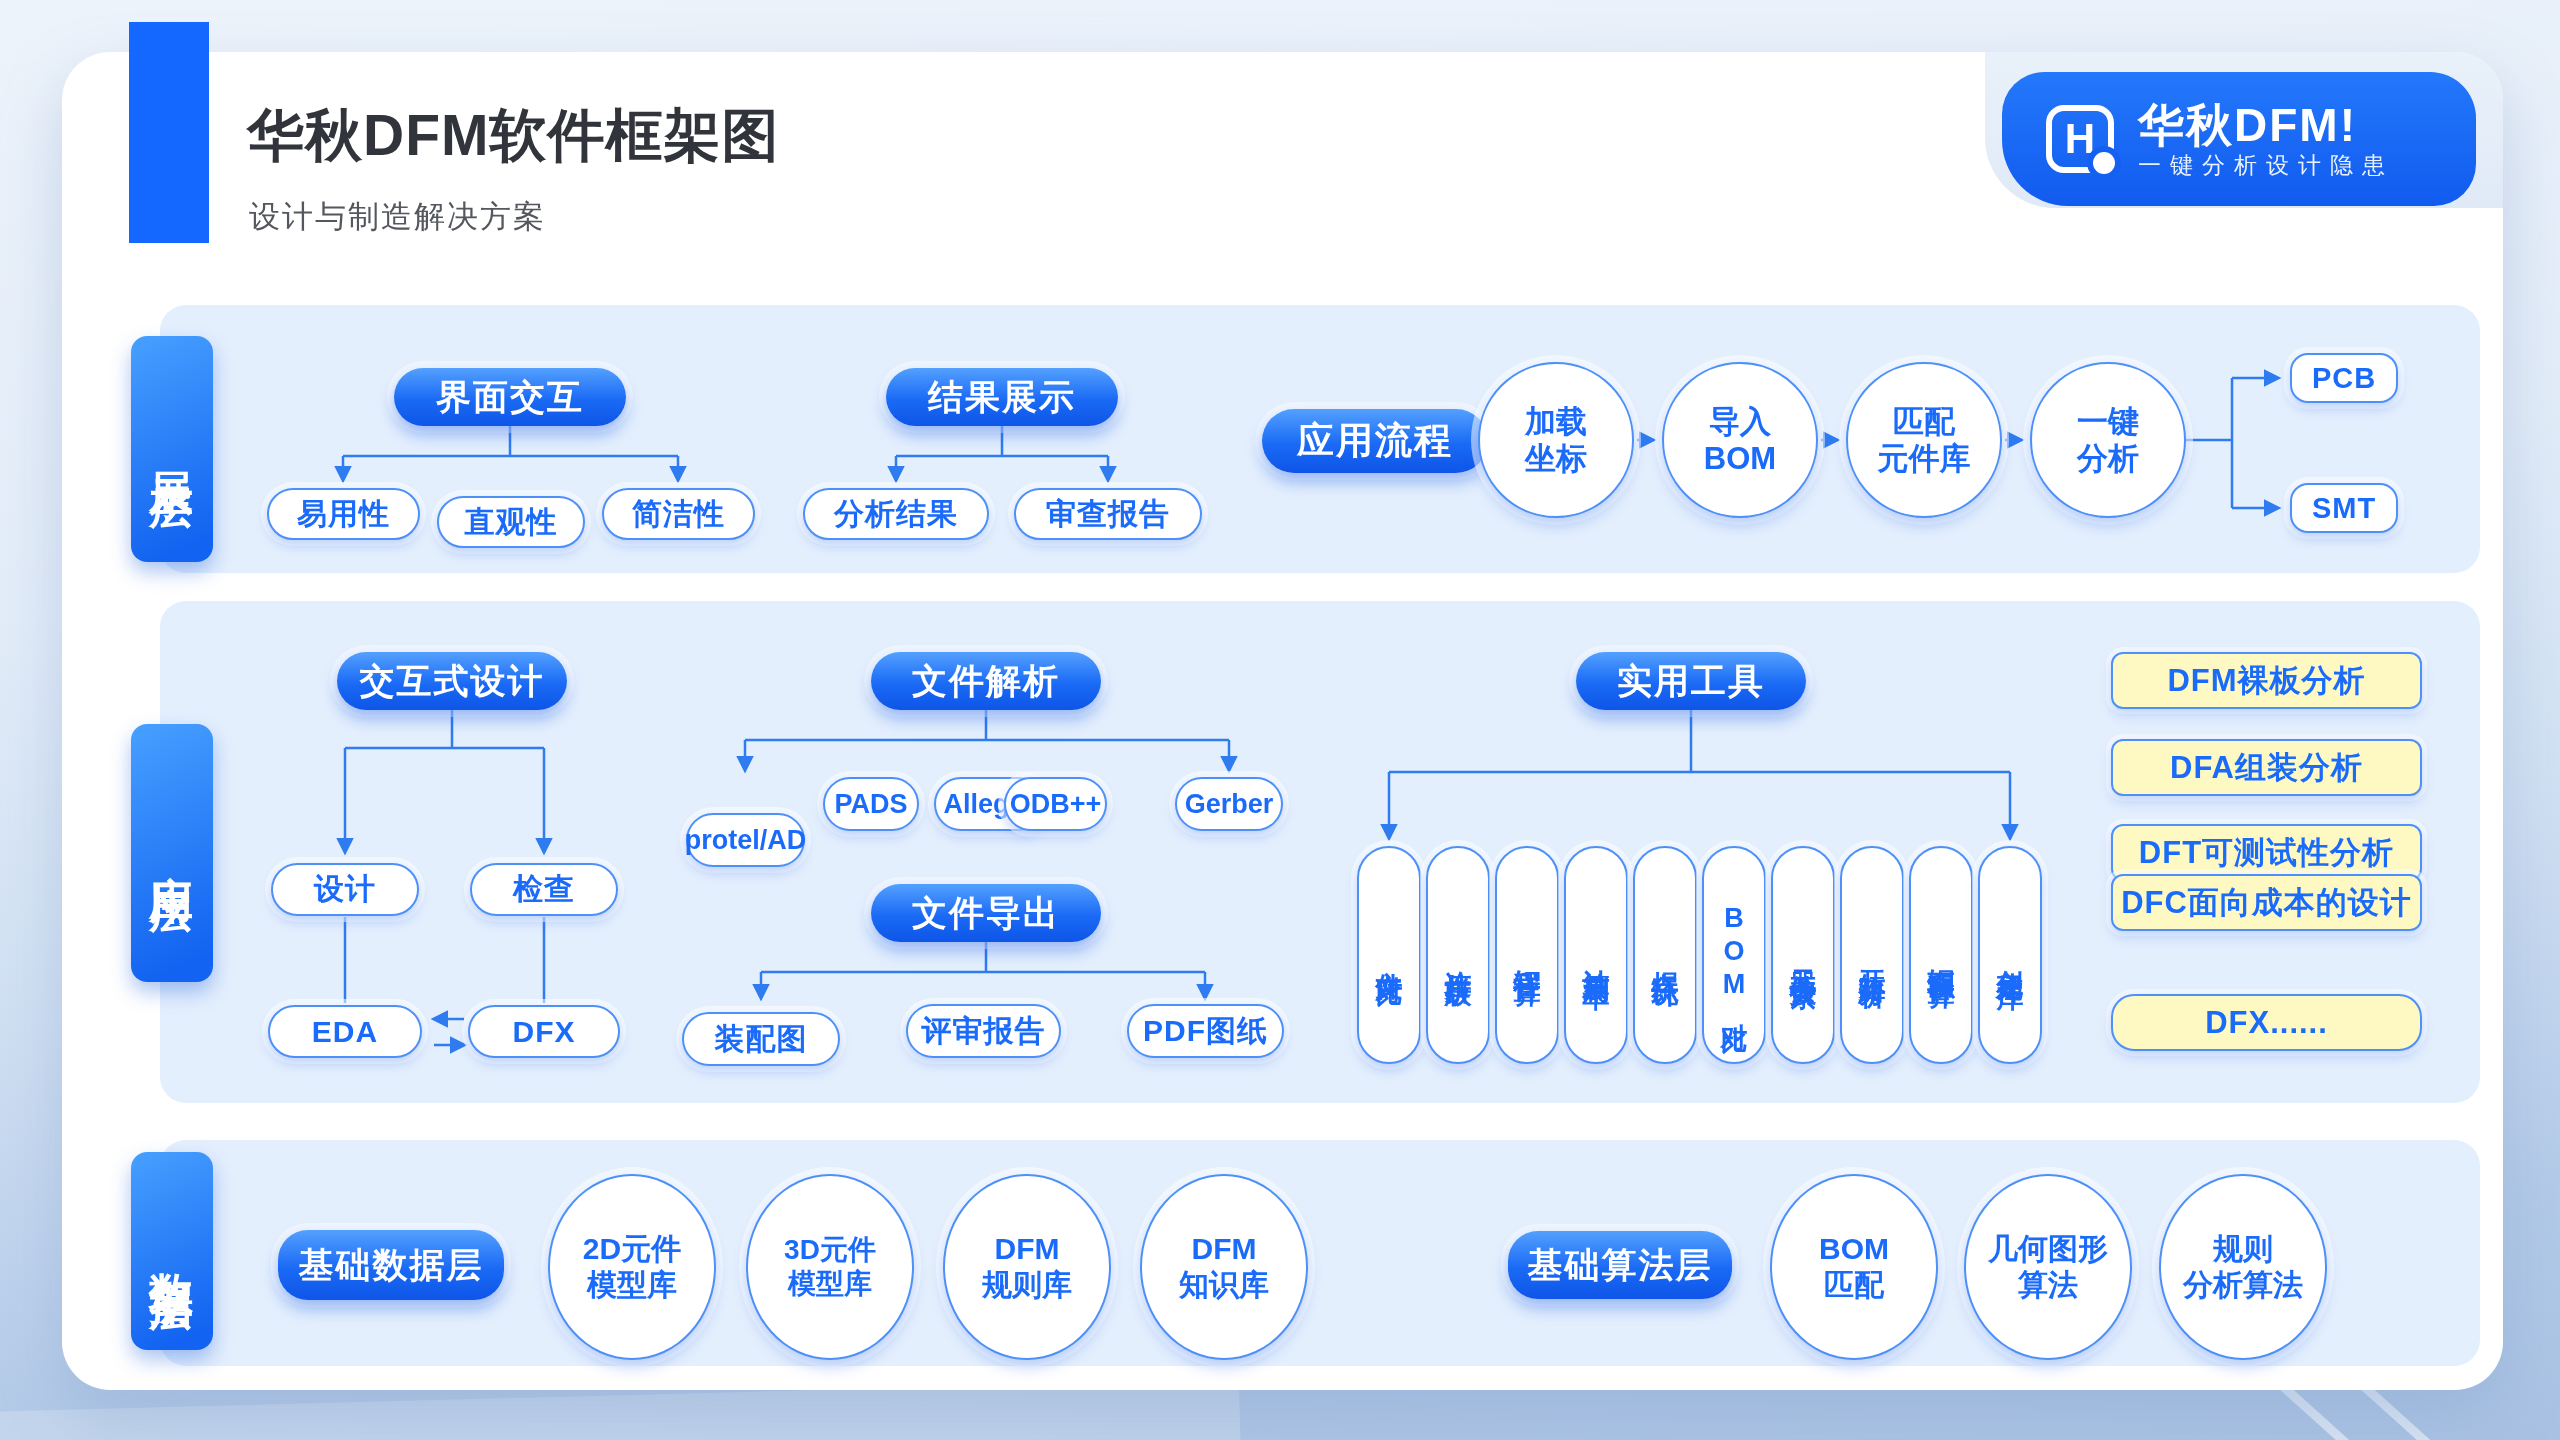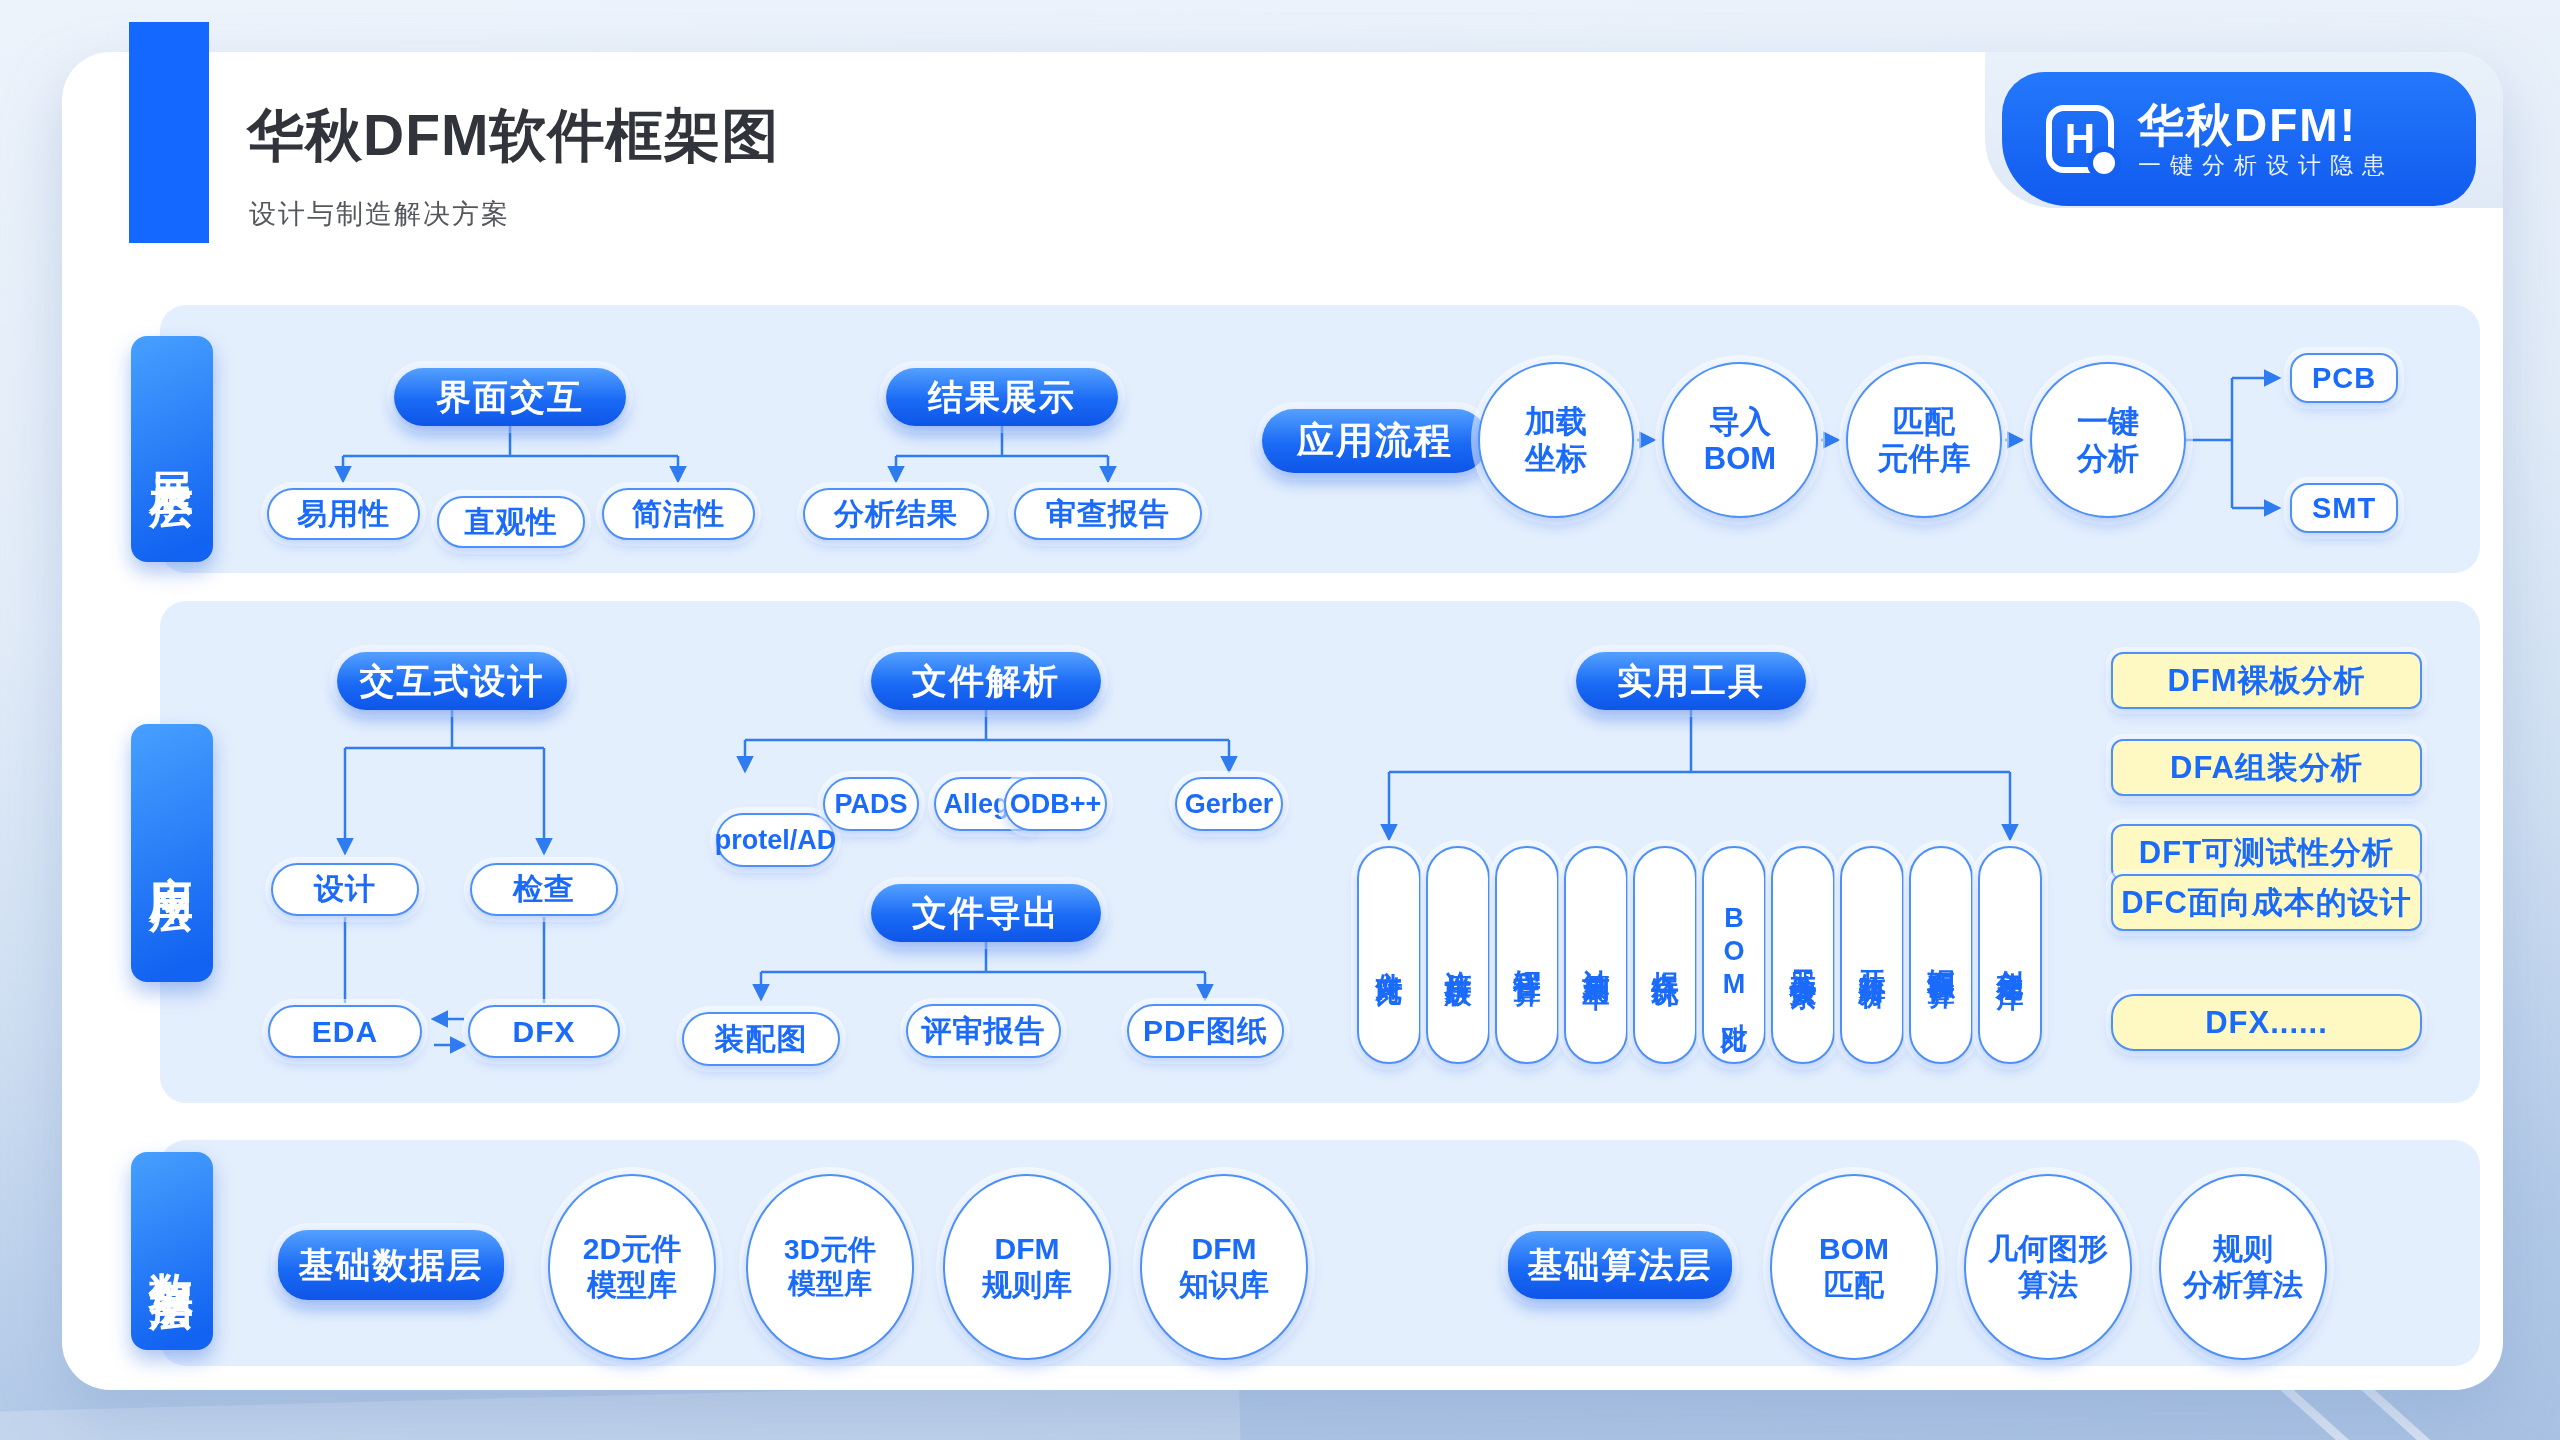--- a/index.html
+++ b/index.html
@@ -15,21 +15,21 @@
   #stripe-c { left:-60px; top:1396px; width:1300px; height:70px; transform:rotate(-1.5deg); background:rgba(255,255,255,.22); }
 
   .card {
     position:absolute; left:62px; top:52px; width:2441px; height:1338px;
     background:#ffffff; border-radius:48px; z-index:1;
     box-shadow:0 26px 60px rgba(125,155,200,.35);
   }
   .accent-bar { position:absolute; left:129px; top:22px; width:80px; height:221px; background:#1468ff; z-index:6; }
 
   .page-title { position:absolute; left:247px; top:98px; font-size:57px; font-weight:800; color:#31353b; letter-spacing:1px; z-index:6; }
-  .page-subtitle { position:absolute; left:249px; top:196px; font-size:27px; font-weight:400; color:#54585e; letter-spacing:2px; z-index:6; }
+  .page-subtitle { position:absolute; left:249px; top:196px; font-size:31px; font-weight:400; color:#54585e; letter-spacing:2px; z-index:6; }
 
   .notch {
     position:absolute; left:1985px; top:52px; width:518px; height:156px; z-index:5;
     background:linear-gradient(180deg,#e9f1fa 0%,#e0eaf7 100%);
     border-radius:0 48px 0 70px;
   }
   .badge {
     position:absolute; left:2002px; top:72px; width:474px; height:134px; z-index:6;
     background:linear-gradient(180deg,#2478fb 0%,#115bef 100%);
     border-radius:42px 46px 42px 66px;
@@ -199,21 +199,21 @@
 <div class="node wpill wrect" style="left:2290px;top:353px;width:108px;height:50px;">PCB</div>
 <div class="node wpill wrect" style="left:2290px;top:483px;width:108px;height:50px;">SMT</div>
 
 <div class="node bpill" style="left:337px;top:652px;width:230px;height:58px;">交互式设计</div>
 <div class="node wpill" style="left:271px;top:863px;width:148px;height:53px;">设计</div>
 <div class="node wpill" style="left:470px;top:863px;width:148px;height:53px;">检查</div>
 <div class="node wpill" style="left:268px;top:1005px;width:154px;height:53px;">EDA</div>
 <div class="node wpill" style="left:468px;top:1005px;width:152px;height:53px;">DFX</div>
 
 <div class="node bpill" style="left:871px;top:652px;width:230px;height:58px;">文件解析</div>
-<div class="node wpill wsmall" style="left:716px;top:777px;width:119px;height:54px;margin-top:36px;">protel/AD</div>
+<div class="node wpill wsmall" style="left:686px;top:777px;width:119px;height:54px;margin-top:36px;">protel/AD</div>
 <div class="node wpill wsmall" style="left:823px;top:777px;width:96px;height:54px;">PADS</div>
 <div class="node wpill wsmall" style="left:934px;top:777px;width:112px;height:54px;">Allegro</div>
 <div class="node wpill wsmall" style="left:1004px;top:777px;width:103px;height:54px;">ODB++</div>
 <div class="node wpill wsmall" style="left:1175px;top:777px;width:108px;height:54px;">Gerber</div>
 
 <div class="node bpill" style="left:871px;top:884px;width:230px;height:58px;">文件导出</div>
 <div class="node wpill" style="left:682px;top:1004px;width:158px;height:54px;margin-top:8px;">装配图</div>
 <div class="node wpill" style="left:906px;top:1004px;width:155px;height:54px;">评审报告</div>
 <div class="node wpill" style="left:1127px;top:1004px;width:157px;height:54px;">PDF图纸</div>
 

